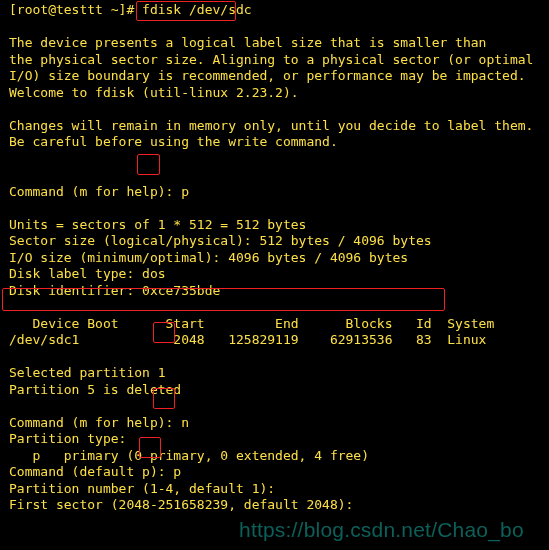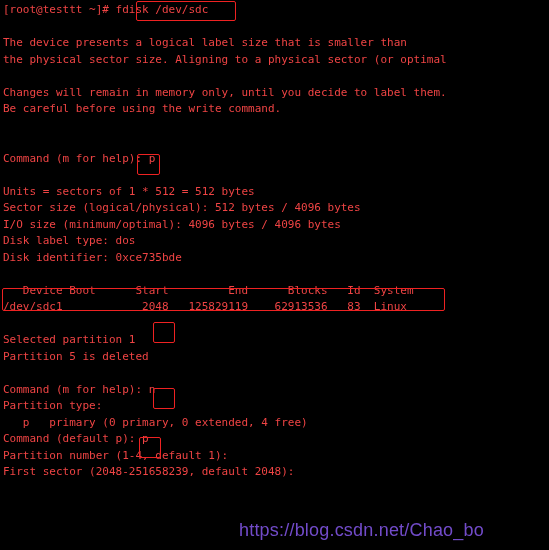--- a/index.html
+++ b/index.html
@@ -28,60 +28,62 @@
   }
   .screen {
     position: absolute;
     left: 0;
     top: 2px;
     width: 549px;
   }
   .line {
     height: 16.5px;
     white-space: pre;
-    padding-left: 3px;
-    color: #ef4444;
-    font-size: 11px;
+    padding-left: 9px;
+    color: #fde047;
+    font-size: 13px;
     line-height: 16.5px;
     position: relative;
   }
   .line.blank {
     height: 16.5px;
   }
   
   .hl {
     position: absolute;
     border: 1.5px solid #ee2222;
     border-radius: 2px;
     box-sizing: border-box;
     pointer-events: none;
     background: transparent;
   }
   .watermark {
     position: absolute;
     left: 239px;
     top: 518px;
     font-family: "Liberation Sans", sans-serif;
-    font-size: 18px;
+    font-size: 21px;
     line-height: 24px;
-    color: #8b5cf6;
+    color: #0f766e;
     opacity: 0.82;
     white-space: pre;
     letter-spacing: 0.2px;
   }
 </style>
 </head>
 <body>
 
 <div id="terminal">
   <div class="screen">
     <div class="line">[root@testtt ~]# fdisk /dev/sdc</div>
     <div class="line blank"></div>
     <div class="line">The device presents a logical label size that is smaller than</div>
     <div class="line">the physical sector size. Aligning to a physical sector (or optimal</div>
+    <div class="line">I/O) size boundary is recommended, or performance may be impacted.</div>
+    <div class="line">Welcome to fdisk (util-linux 2.23.2).</div>
     <div class="line blank"></div>
     <div class="line">Changes will remain in memory only, until you decide to label them.</div>
     <div class="line">Be careful before using the write command.</div>
     <div class="line blank"></div>
     <div class="line blank"></div>
     <div class="line">Command (m for help): p</div>
     <div class="line blank"></div>
     <div class="line">Units = sectors of 1 * 512 = 512 bytes</div>
     <div class="line">Sector size (logical/physical): 512 bytes / 4096 bytes</div>
     <div class="line">I/O size (minimum/optimal): 4096 bytes / 4096 bytes</div>

